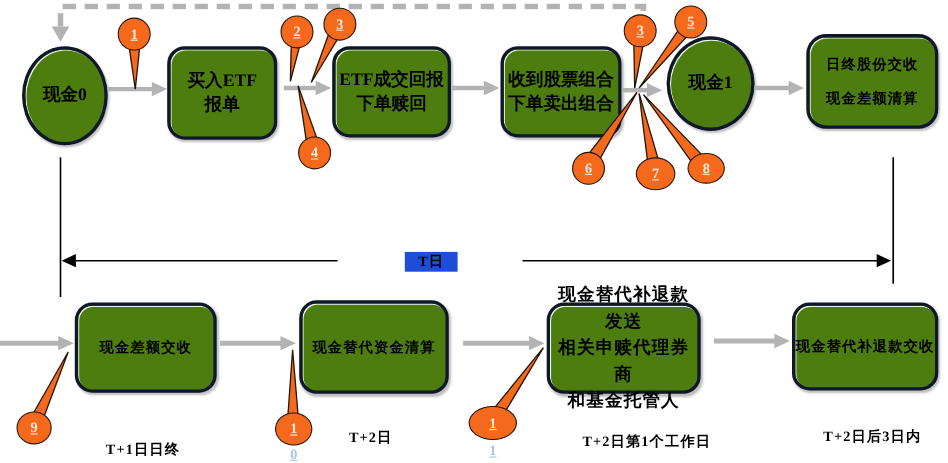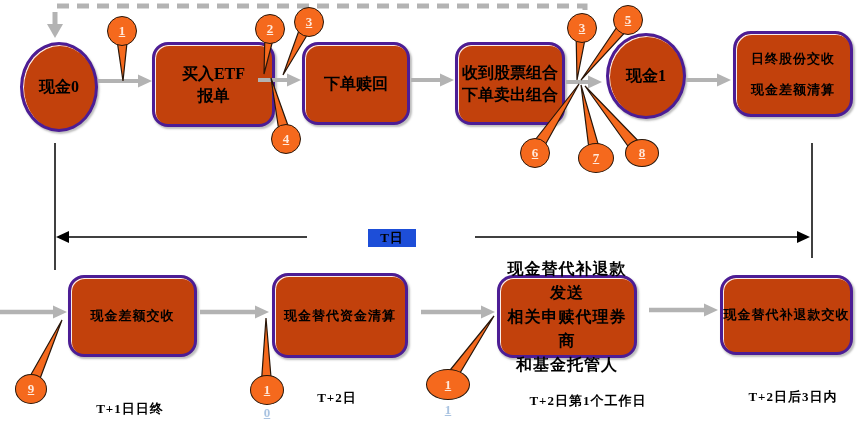--- a/index.html
+++ b/index.html
@@ -2,21 +2,21 @@
 <html><head>
 <meta charset="utf-8">
 <style>
   html,body{margin:0;padding:0;background:#ffffff;}
   #canvas{
     position:relative;width:862px;height:421px;background:#ffffff;overflow:hidden;
     font-family:"Liberation Serif","DejaVu Serif",serif;color:#000;
   }
   .node{
     position:absolute;display:flex;flex-direction:column;align-items:center;justify-content:center;
-    background:#c2410c;border:3px solid #4c1d95;box-sizing:border-box;
+    background:#4d7c0f;border:3px solid #0f172a;box-sizing:border-box;
     box-shadow:1.5px 2px 2px rgba(110,110,110,.45), inset 1px 1px 0 rgba(255,255,255,.9);
     text-align:center;z-index:1;font-weight:bold;
   }
   .box{border-radius:16px;}
   .ellipse{border-radius:50%;}
   .t-big{font-size:16px;line-height:1.35;font-weight:bold;}
   .t-med{font-size:13px;font-weight:600;letter-spacing:1px;}
   .t-small{font-size:16px;font-weight:600;letter-spacing:1px;line-height:1.5;}
   .gap-lines{gap:13px;}
   svg#wires{position:absolute;left:0;top:0;z-index:2;}
@@ -37,26 +37,27 @@
 </style>
 </head>
 <body>
 
 <div id="canvas">
 
   <div class="node ellipse t-big" style="left:20px;top:42px;width:78px;height:90px;">
     <span>现金0</span>
   </div>
 
-  <div class="node box t-big" style="left:152px;top:42px;width:123px;height:85px;">
+  <div class="node box t-big" style="left:152px;top:42px;width:100px;height:85px;">
     <span>买入ETF</span>
     <span>报单</span>
   </div>
 
   <div class="node box t-big" style="left:302px;top:42px;width:108px;height:83px;">
+    <span>ETF成交回报</span>
     <span>下单赎回</span>
   </div>
 
   <div class="node box t-big" style="left:455px;top:42px;width:110px;height:83px;">
     <span>收到股票组合</span>
     <span>下单卖出组合</span>
   </div>
 
   <div class="node ellipse t-big" style="left:606px;top:33px;width:80px;height:86px;">
     <span>现金1</span>

